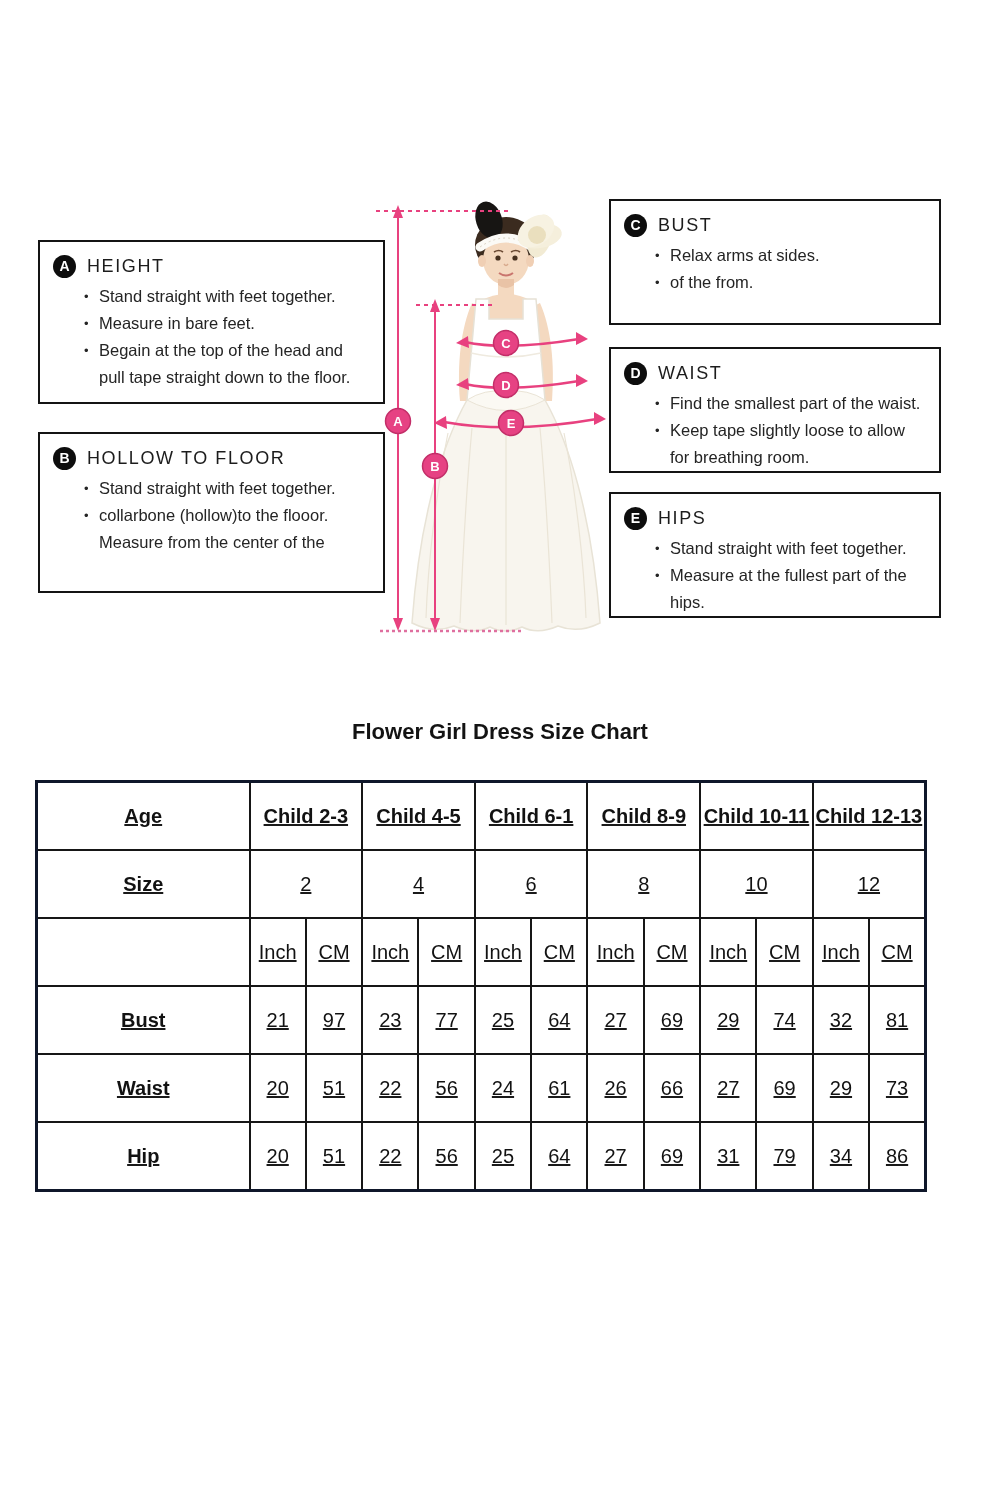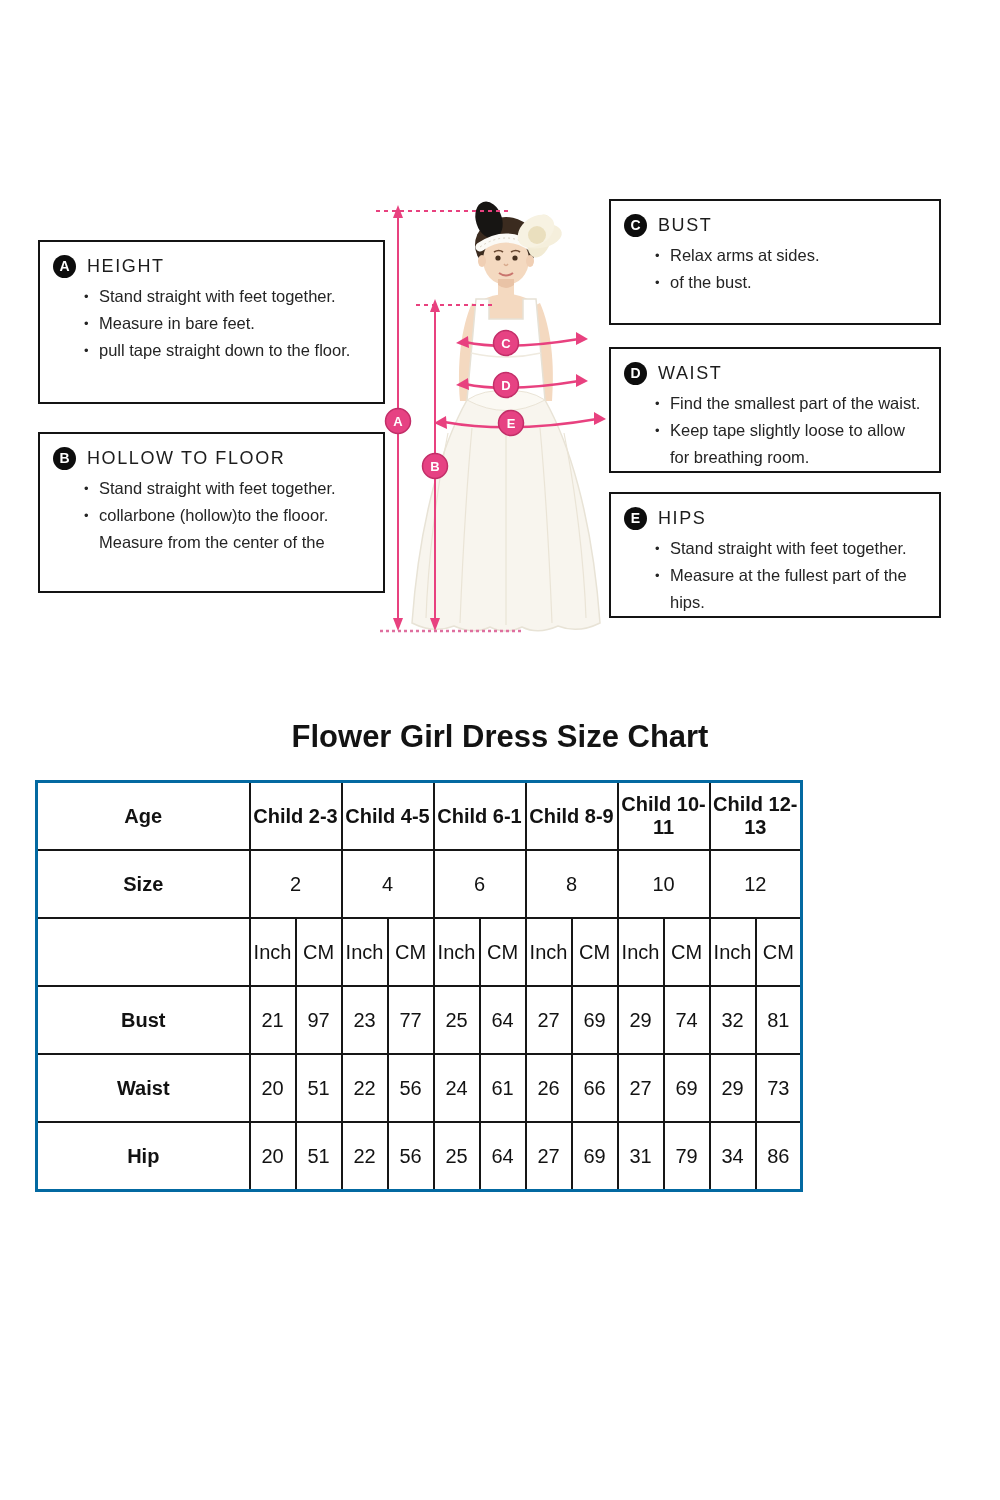--- a/index.html
+++ b/index.html
@@ -27,26 +27,26 @@
   .box-a { left:38px;  top:240px; width:347px; height:164px; }
   .box-b { left:38px;  top:432px; width:347px; height:161px; }
   .box-c { left:609px; top:199px; width:332px; height:126px; }
   .box-d { left:609px; top:347px; width:332px; height:126px; }
   .box-e { left:609px; top:492px; width:332px; height:126px; }
 
   .figure { position:absolute; left:368px; top:193px; width:268px; height:462px; }
 
   .title {
     position:absolute; left:0; top:719px; width:100%; margin:0; text-align:center;
-    font-size:31px; font-weight:bold; color:#131313;
+    font-size:22px; font-weight:bold; color:#131313;
   }
 
   
   .tablewrap { position:absolute; left:35px; top:780px; }
-  table.sizes { border-collapse:collapse; table-layout:fixed; width:768px; border:3px solid #0369a1; }
+  table.sizes { border-collapse:collapse; table-layout:fixed; width:892px; border:3px solid #0f172a;text-decoration:underline; }
   table.sizes td {
     border:2px solid #161616; text-align:center; vertical-align:middle;
     height:66px; padding:0; font-size:20px; color:#121212; background:#fff;
   }
   td.b { font-weight:bold; font-size:21px; }
   td.unit { font-size:19px; }
 </style>
 </head>
 <body>
 
@@ -61,20 +61,21 @@
       <div class="bullet">
           <span class="dot">•</span>
           <span class="bline">Stand straight with feet together.</span>
         </div>
       <div class="bullet">
           <span class="dot">•</span>
           <span class="bline">Measure in bare feet.</span>
         </div>
       <div class="bullet">
           <span class="dot">•</span>
+          <span class="bline">Begain at the top of the head and</span>
           <span class="bline">pull tape straight down to the floor.</span>
         </div>
     </div>
   </section>
 
   <section class="ibox box-b">
     <div class="ihead">
       <span class="badge">B</span>
       <span class="ititle">HOLLOW TO FLOOR</span>
     </div>
@@ -96,21 +97,21 @@
       <span class="badge">C</span>
       <span class="ititle">BUST</span>
     </div>
     <div class="bullets">
       <div class="bullet">
           <span class="dot">•</span>
           <span class="bline">Relax arms at sides.</span>
         </div>
       <div class="bullet">
           <span class="dot">•</span>
-          <span class="bline">of the bust.</span>
+          <span class="bline">of the from.</span>
         </div>
     </div>
   </section>
 
   <section class="ibox box-d">
     <div class="ihead">
       <span class="badge">D</span>
       <span class="ititle">WAIST</span>
     </div>
     <div class="bullets">

